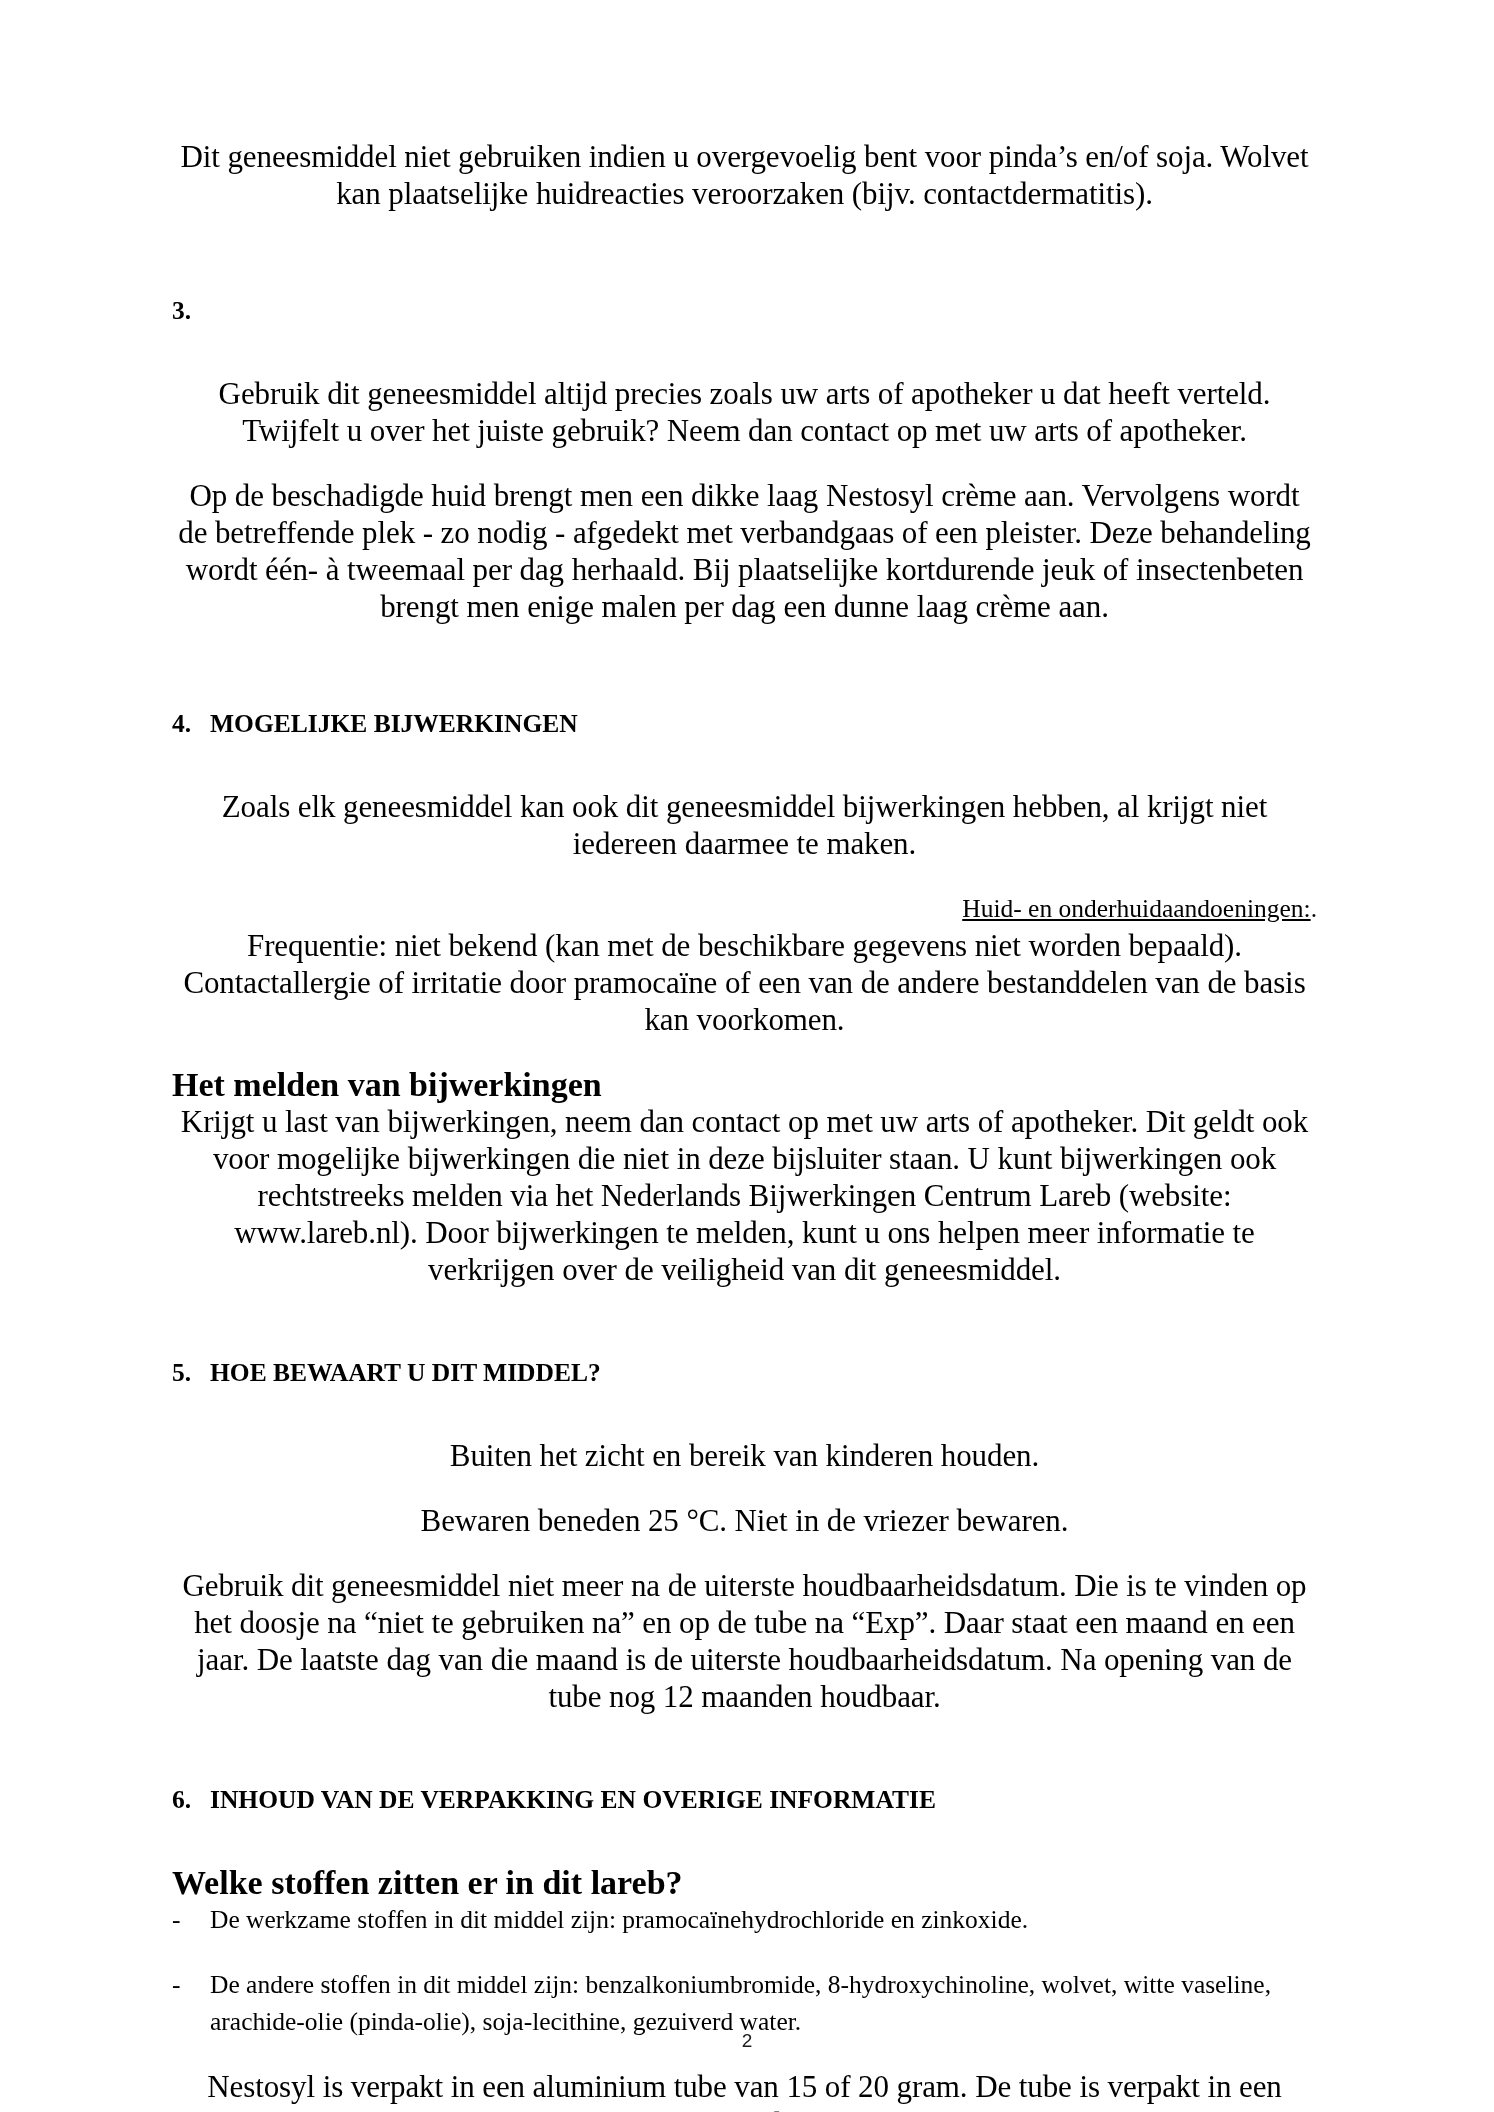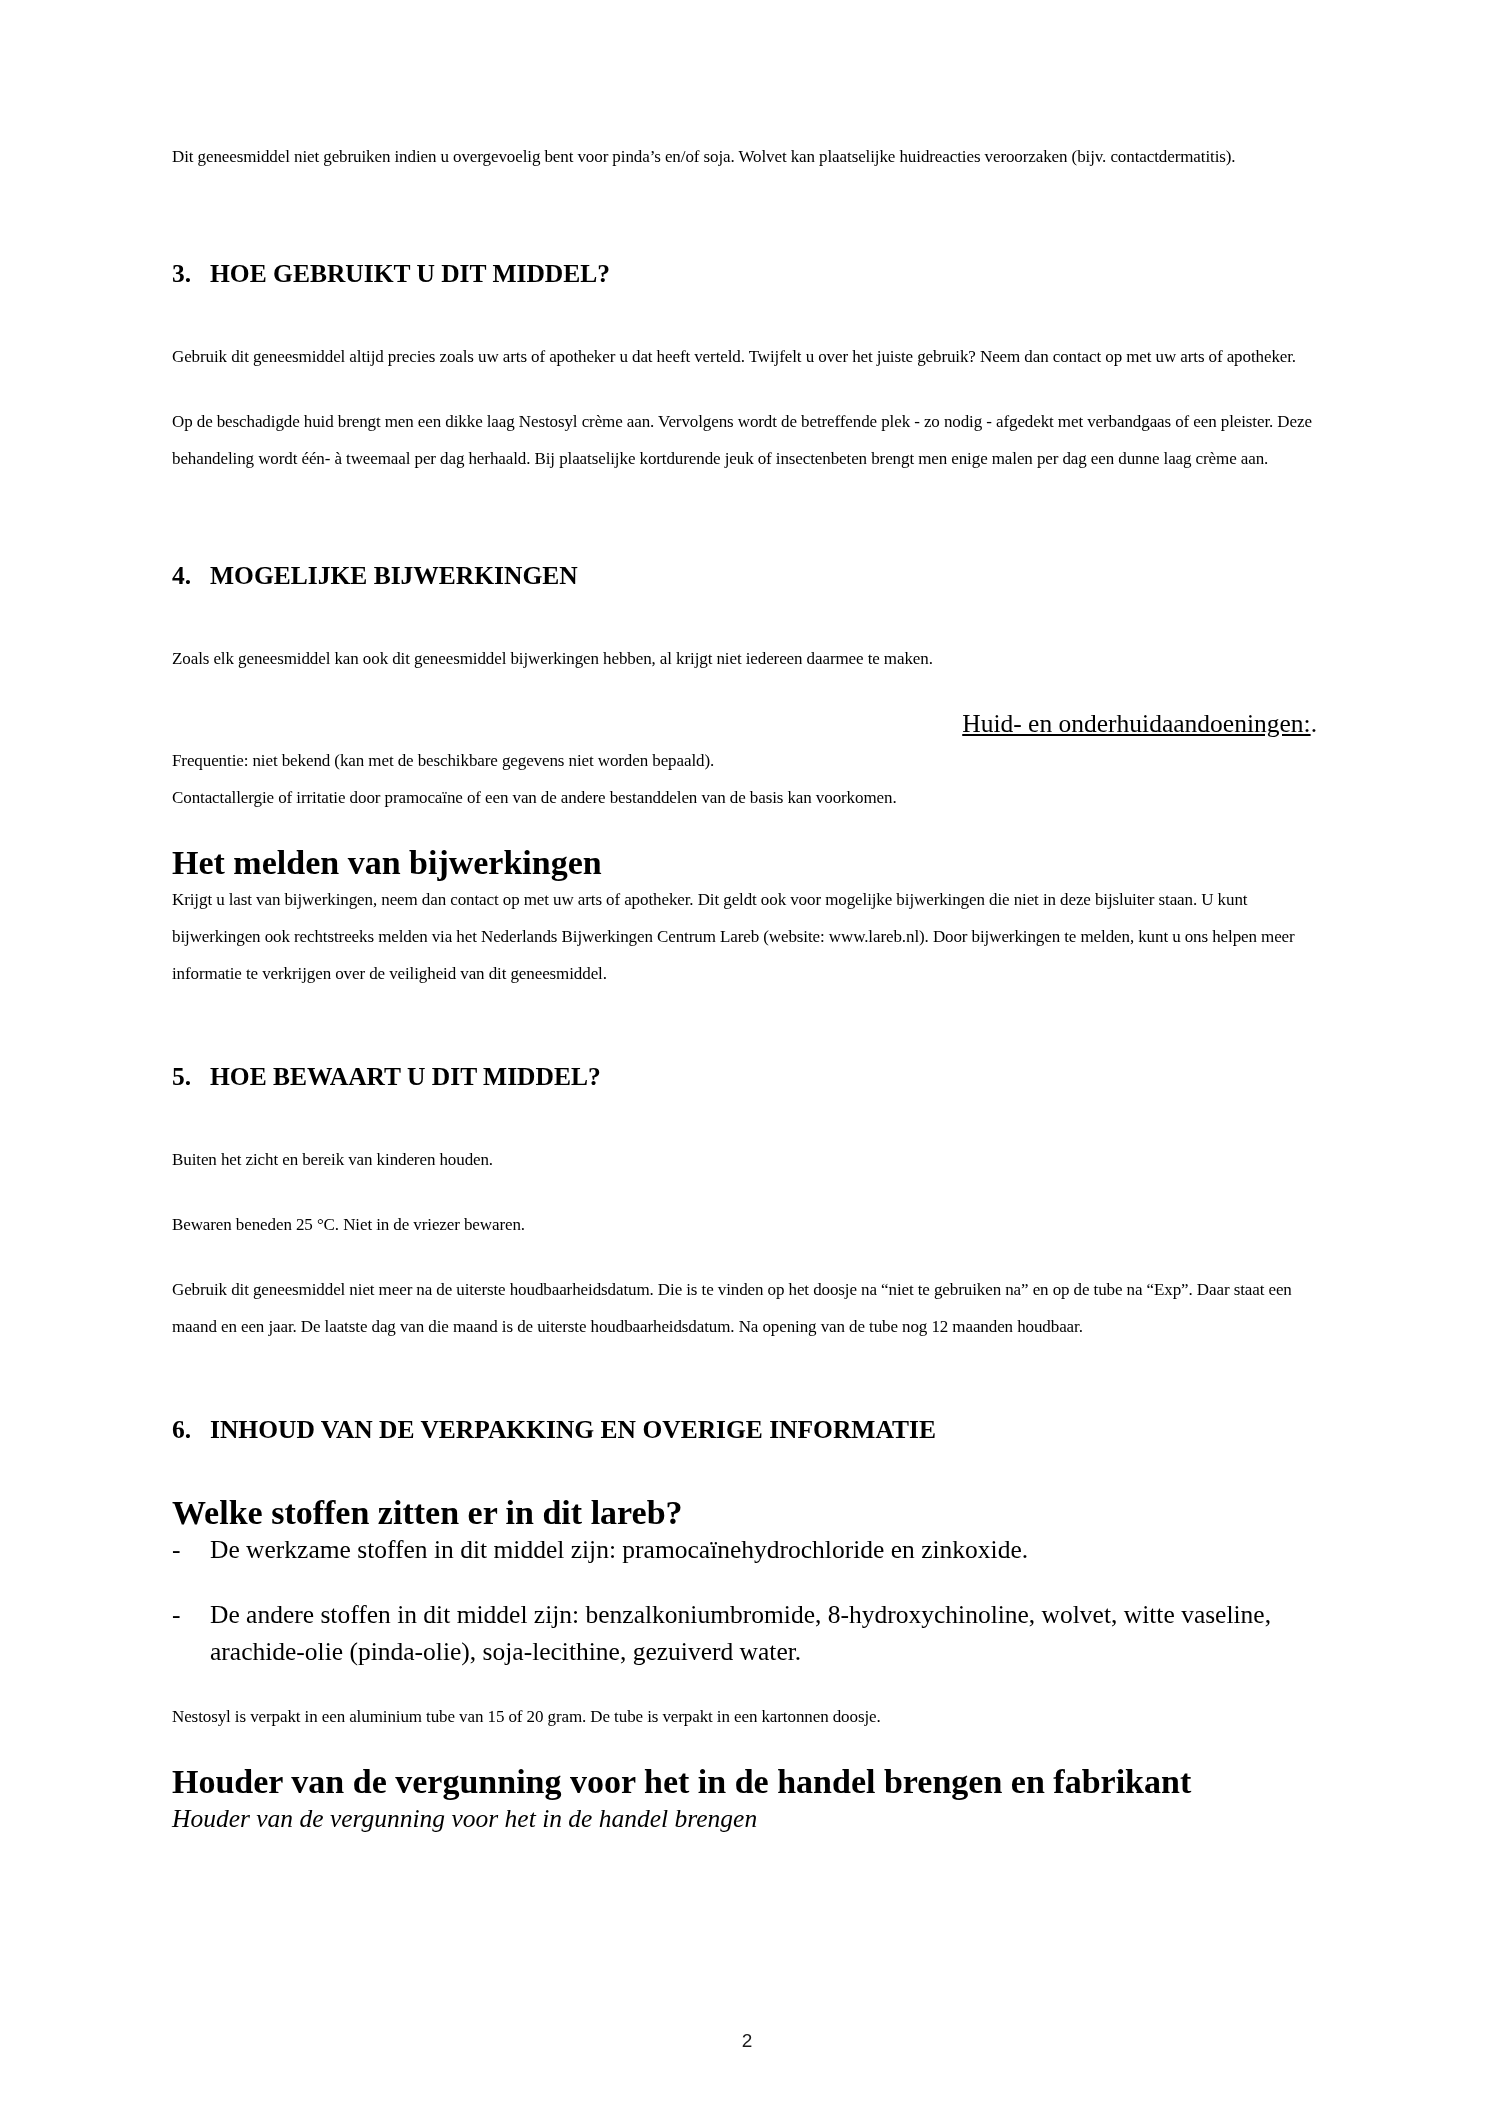--- a/index.html
+++ b/index.html
@@ -21,24 +21,24 @@
     box-sizing: border-box;
     overflow: hidden;
   }
   .content {
     position: absolute;
     left: 172px;
     top: 138px;
     width: 1145px;
   }
   .para {
-    font-size: 17px;
-    line-height: 37px;
-    margin: 0;
-    text-align: left;
+    font-size: 31px;
+    line-height: 37px;
+    margin: 0;
+    text-align: center;
     letter-spacing: -0.1px;
   }
   .gap-sm { height: 28px; }
   .gap-md { height: 46px; }
   .gap-lg { height: 66px; }
   .gap-xl { height: 80px; }
 
   .section-heading {
     font-size: 25.5px;
     line-height: 37px;
@@ -110,21 +110,20 @@
 
 <div class="page">
   <div class="content">
 
     <p class="para">Dit geneesmiddel niet gebruiken indien u overgevoelig bent voor pinda’s en/of soja. Wolvet kan plaatselijke huidreacties veroorzaken (bijv. contactdermatitis).</p>
 
     <div class="gap-xl"></div>
 
     <div class="section-heading">
       <span class="num">3.</span>
-      <span class="title">HOE GEBRUIKT U DIT MIDDEL?</span>
     </div>
 
     <div class="gap-md"></div>
 
     <p class="para">Gebruik dit geneesmiddel altijd precies zoals uw arts of apotheker u dat heeft verteld. Twijfelt u over het juiste gebruik? Neem dan contact op met uw arts of apotheker.</p>
 
     <div class="gap-sm"></div>
 
     <p class="para">Op de beschadigde huid brengt men een dikke laag Nestosyl crème aan. Vervolgens wordt de betreffende plek - zo nodig - afgedekt met verbandgaas of een pleister. Deze behandeling wordt één- à tweemaal per dag herhaald. Bij plaatselijke kortdurende jeuk of insectenbeten brengt men enige malen per dag een dunne laag crème aan.</p>
 

